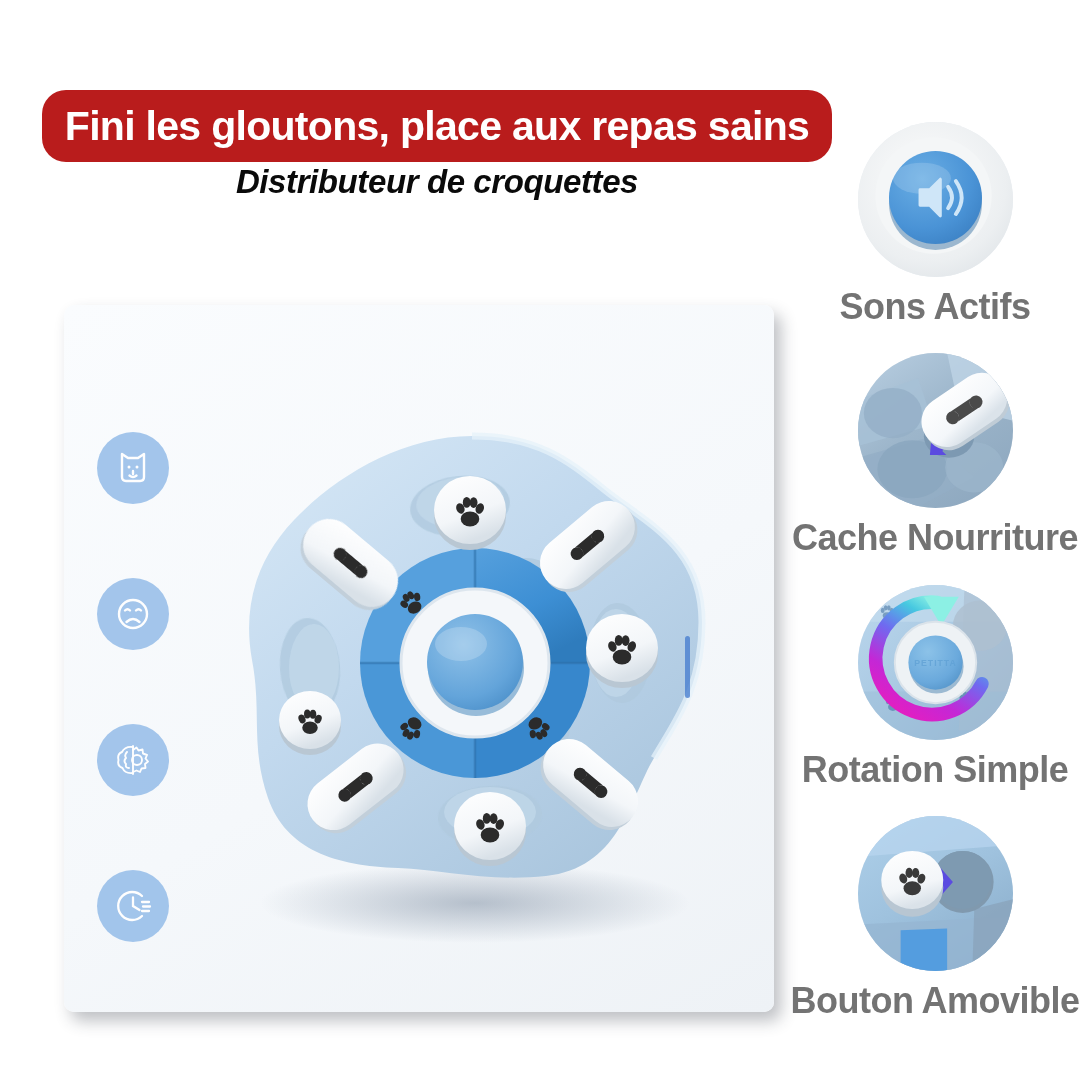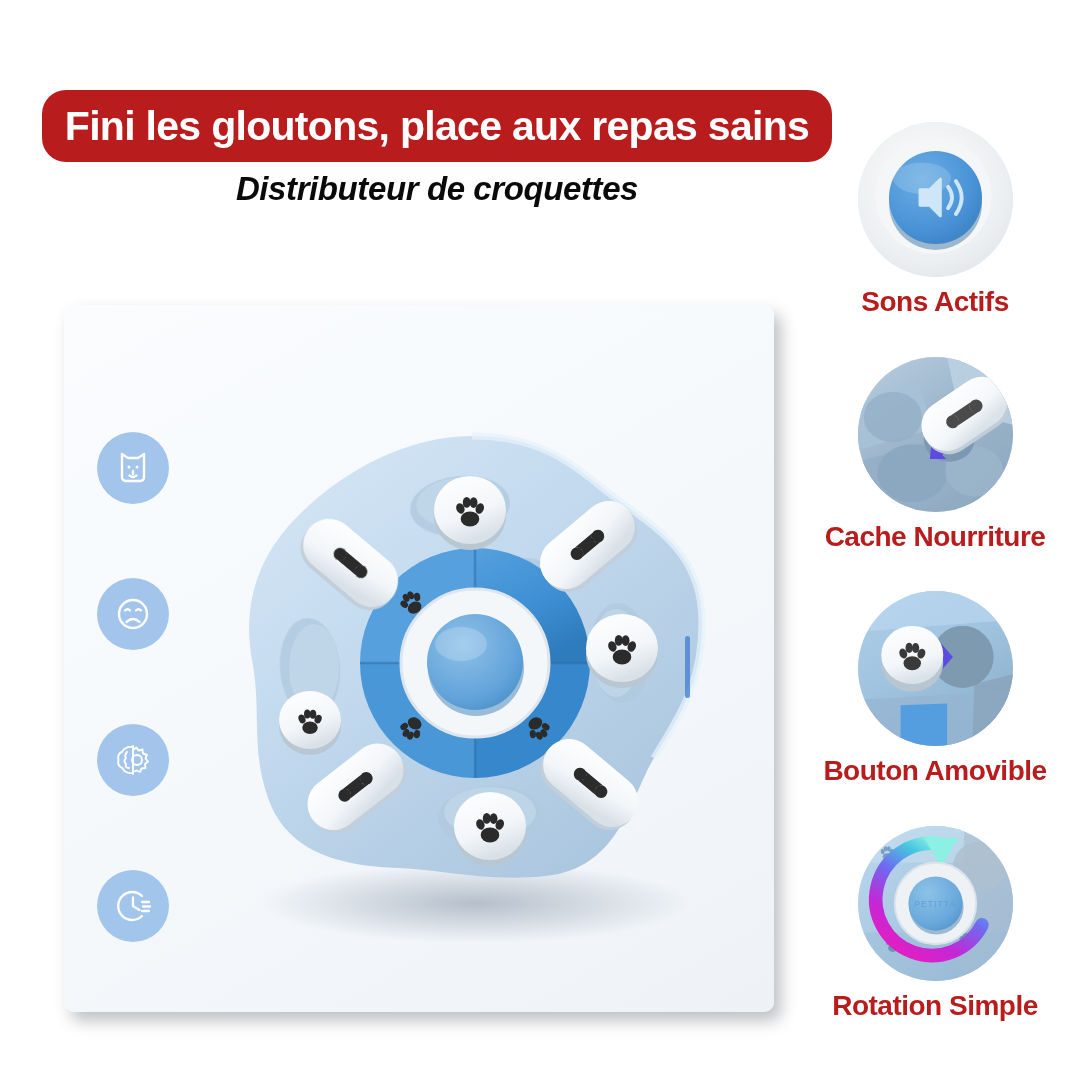--- a/index.html
+++ b/index.html
@@ -20,21 +20,21 @@
     display: flex; align-items: center; justify-content: center;
   }
   .headline-text {
     color: #ffffff;
     font-size: 41px;
     font-weight: 700;
     letter-spacing: -0.7px;
     white-space: nowrap;
   }
   .subtitle {
-    position: absolute; left: 42px; top: 170px;
+    position: absolute; left: 42px; top: 163px;
     width: 790px;
     text-align: center;
     color: #0a0a0a;
     font-size: 33px;
     font-weight: 700;
     font-style: italic;
     letter-spacing: -0.4px;
   }
 
   
@@ -76,22 +76,22 @@
   }
   .feature { width: 290px; display: flex; flex-direction: column; align-items: center; }
   .thumb {
     width: 155px; height: 155px; border-radius: 50%;
     overflow: hidden; position: relative;
     background: #e9eef3;
   }
   .thumb svg { display: block; width: 100%; height: 100%; }
   .feature-label {
     margin-top: 9px;
-    color: #b91c1c;
-    font-size: 28px;
+    color: #737373;
+    font-size: 36px;
     font-weight: 700;
     letter-spacing: -0.5px;
     white-space: nowrap;
     text-align: center;
   }
 </style>
 </head>
 <body>
 
 <div class="stage">
@@ -374,64 +374,20 @@
           </g>
         </svg>
       </div>
       <div class="feature-label">Cache Nourriture</div>
     </div>
 
     <div class="feature">
       <div class="thumb">
         <svg viewBox="0 0 160 160">
           <defs>
-            <linearGradient id="f4bg" x1="0" y1="0" x2="0.6" y2="1">
-              <stop offset="0%" stop-color="#aed0ea"></stop>
-              <stop offset="55%" stop-color="#9fc2de"></stop>
-              <stop offset="100%" stop-color="#8db0cd"></stop>
-            </linearGradient>
-            <linearGradient id="f4cap" x1="0" y1="0" x2="0.3" y2="1">
-              <stop offset="0%" stop-color="#ffffff"></stop>
-              <stop offset="70%" stop-color="#f3f6f9"></stop>
-              <stop offset="100%" stop-color="#dae2e9"></stop>
-            </linearGradient>
-          </defs>
-          <rect width="160" height="160" fill="url(#f4bg)"></rect>
-          <path d="M0 0 L160 0 L160 30 L0 42 Z" fill="#b9d6ef" opacity="0.7"></path>
-          <path d="M0 112 L160 104 L160 160 L0 160 Z" fill="#96b6d2" opacity="0.75"></path>
-          <path d="M44 118 L92 116 L92 160 L44 160 Z" fill="#4d9ae0" opacity="0.9"></path>
-          <path d="M120 96 L160 86 L160 160 L118 160 Z" fill="#8aa4bb" opacity="0.8"></path>
-
-          <ellipse cx="108" cy="68" rx="32" ry="32" fill="#8099ae"></ellipse>
-          <ellipse cx="108" cy="66" rx="30" ry="30" fill="#7e9ab1"></ellipse>
-
-          <g fill="#5b4be0">
-            <path d="M64 60 L84 60 L84 52 L98 68 L84 84 L84 76 L64 76 Z"></path>
-          </g>
-
-          <g transform="translate(56,66)">
-            <ellipse cx="0" cy="8" rx="32" ry="30" fill="#b8c6d2"></ellipse>
-            <ellipse cx="0" cy="0" rx="32" ry="30" fill="url(#f4cap)"></ellipse>
-            <g fill="#3a3a3a" transform="translate(0,2) scale(1.45)">
-              <ellipse cx="0" cy="4.6" rx="6.2" ry="5"></ellipse>
-              <ellipse cx="-6.4" cy="-2.4" rx="2.7" ry="3.6" transform="rotate(-22 -6.4 -2.4)"></ellipse>
-              <ellipse cx="-2.2" cy="-6.4" rx="2.6" ry="3.6"></ellipse>
-              <ellipse cx="2.4" cy="-6.3" rx="2.6" ry="3.6"></ellipse>
-              <ellipse cx="6.5" cy="-2.3" rx="2.7" ry="3.6" transform="rotate(22 6.5 -2.3)"></ellipse>
-            </g>
-          </g>
-        </svg>
-      </div>
-      <div class="feature-label">Bouton Amovible</div>
-    </div>
-
-    <div class="feature">
-      <div class="thumb">
-        <svg viewBox="0 0 160 160">
-          <defs>
             <linearGradient id="f3bg" x1="0" y1="0" x2="1" y2="1">
               <stop offset="0%" stop-color="#bcd8ee"></stop>
               <stop offset="55%" stop-color="#a6c6e0"></stop>
               <stop offset="100%" stop-color="#93b4d0"></stop>
             </linearGradient>
             <linearGradient id="arcGrad" x1="0" y1="1" x2="0.6" y2="0">
               <stop offset="0%" stop-color="#f01bb8"></stop>
               <stop offset="35%" stop-color="#c427d6"></stop>
               <stop offset="62%" stop-color="#6f6af0"></stop>
               <stop offset="85%" stop-color="#46c8e0"></stop>
@@ -480,14 +436,58 @@
 
           <circle cx="80" cy="80" r="42" fill="#eef2f5"></circle>
           <circle cx="80" cy="80" r="42" fill="none" stroke="#dbe3ea" stroke-width="2"></circle>
           <circle cx="81" cy="84" r="28" fill="#4a82b0" opacity="0.5"></circle>
           <circle cx="80" cy="80" r="28" fill="url(#f3knob)"></circle>
           <text x="80" y="84" text-anchor="middle" font-family="Liberation Sans, sans-serif" font-size="9" font-weight="700" fill="#5fa0d4" opacity="0.75" letter-spacing="1">PETITTA</text>
         </svg>
       </div>
       <div class="feature-label">Rotation Simple</div>
     </div>
+
+    <div class="feature">
+      <div class="thumb">
+        <svg viewBox="0 0 160 160">
+          <defs>
+            <linearGradient id="f4bg" x1="0" y1="0" x2="0.6" y2="1">
+              <stop offset="0%" stop-color="#aed0ea"></stop>
+              <stop offset="55%" stop-color="#9fc2de"></stop>
+              <stop offset="100%" stop-color="#8db0cd"></stop>
+            </linearGradient>
+            <linearGradient id="f4cap" x1="0" y1="0" x2="0.3" y2="1">
+              <stop offset="0%" stop-color="#ffffff"></stop>
+              <stop offset="70%" stop-color="#f3f6f9"></stop>
+              <stop offset="100%" stop-color="#dae2e9"></stop>
+            </linearGradient>
+          </defs>
+          <rect width="160" height="160" fill="url(#f4bg)"></rect>
+          <path d="M0 0 L160 0 L160 30 L0 42 Z" fill="#b9d6ef" opacity="0.7"></path>
+          <path d="M0 112 L160 104 L160 160 L0 160 Z" fill="#96b6d2" opacity="0.75"></path>
+          <path d="M44 118 L92 116 L92 160 L44 160 Z" fill="#4d9ae0" opacity="0.9"></path>
+          <path d="M120 96 L160 86 L160 160 L118 160 Z" fill="#8aa4bb" opacity="0.8"></path>
+
+          <ellipse cx="108" cy="68" rx="32" ry="32" fill="#8099ae"></ellipse>
+          <ellipse cx="108" cy="66" rx="30" ry="30" fill="#7e9ab1"></ellipse>
+
+          <g fill="#5b4be0">
+            <path d="M64 60 L84 60 L84 52 L98 68 L84 84 L84 76 L64 76 Z"></path>
+          </g>
+
+          <g transform="translate(56,66)">
+            <ellipse cx="0" cy="8" rx="32" ry="30" fill="#b8c6d2"></ellipse>
+            <ellipse cx="0" cy="0" rx="32" ry="30" fill="url(#f4cap)"></ellipse>
+            <g fill="#3a3a3a" transform="translate(0,2) scale(1.45)">
+              <ellipse cx="0" cy="4.6" rx="6.2" ry="5"></ellipse>
+              <ellipse cx="-6.4" cy="-2.4" rx="2.7" ry="3.6" transform="rotate(-22 -6.4 -2.4)"></ellipse>
+              <ellipse cx="-2.2" cy="-6.4" rx="2.6" ry="3.6"></ellipse>
+              <ellipse cx="2.4" cy="-6.3" rx="2.6" ry="3.6"></ellipse>
+              <ellipse cx="6.5" cy="-2.3" rx="2.7" ry="3.6" transform="rotate(22 6.5 -2.3)"></ellipse>
+            </g>
+          </g>
+        </svg>
+      </div>
+      <div class="feature-label">Bouton Amovible</div>
+    </div>
   </div>
 </div>
 
 </body></html>

